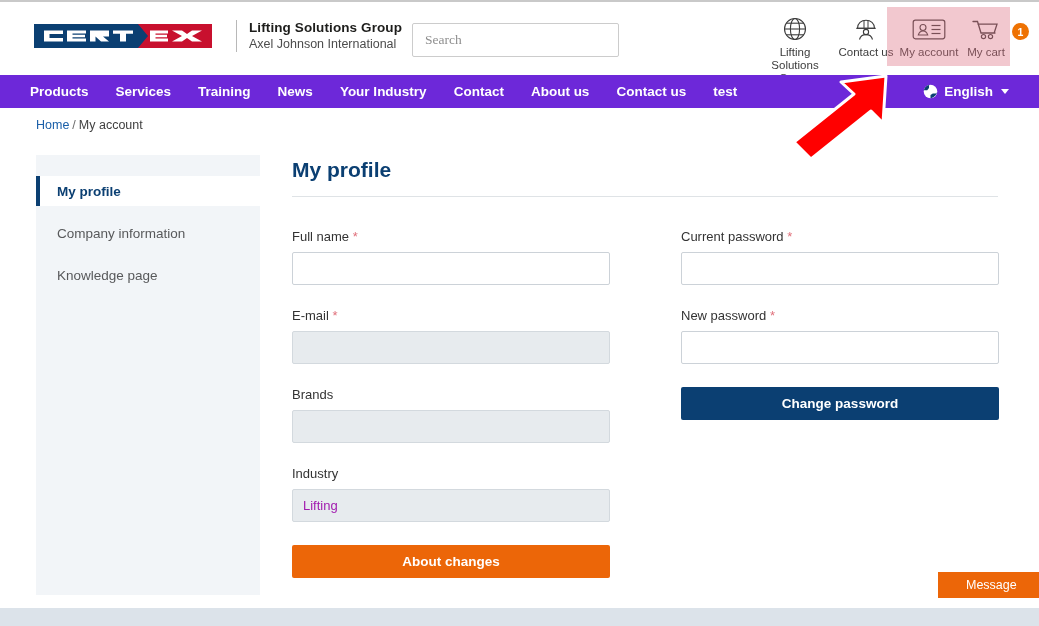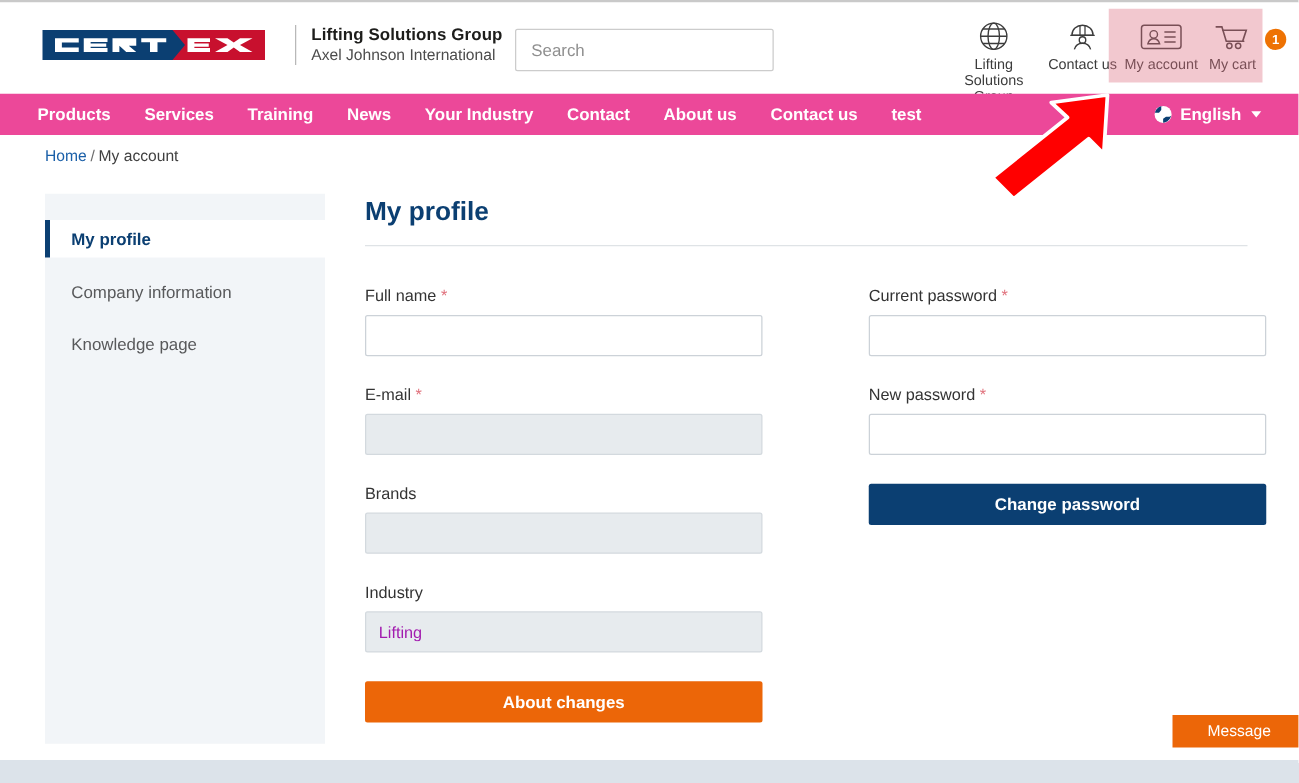--- a/index.html
+++ b/index.html
@@ -46,21 +46,21 @@
   }
   .logo-text .l2 {
     font-size: 12.5px; color: #4c4c4c; white-space: nowrap;
   }
 
   .search-box {
     position: absolute; left: 412px; top: 21px;
     width: 207px; height: 34px;
     border: 1px solid #cccccc; border-radius: 2px;
     background: #fff;
-    font-family: Liberation Sans, sans-serif;
+    font-family: Liberation Serif, serif;
     font-size: 13.5px; color: #333;
     padding: 0 12px;
     outline: none;
   }
   .search-box::placeholder { color: #8f8f8f; }
 
   
   .util {
     position: absolute; top: 10px;
     width: 72px;
@@ -90,21 +90,21 @@
     position: absolute; left: 887px; top: 5px;
     width: 123px; height: 59px;
     background: rgba(220, 110, 130, .38);
     pointer-events: none;
   }
 
   
   .navbar {
     position: absolute; top: 75px; left: 0;
     width: 1039px; height: 33px;
-    background: #ec4899;
+    background: #6d28d9;
   }
   .nav-items {
     position: absolute; left: 30px; top: 0;
     height: 33px; display: flex; align-items: center;
   }
   .nav-item {
     color: #ffffff; font-size: 13.5px; font-weight: bold;
     margin-right: 27px; white-space: nowrap; cursor: pointer;
   }
   .nav-item:last-child { margin-right: 0; }
@@ -156,21 +156,21 @@
   
   .content { position: absolute; left: 292px; top: 158px; width: 706px; }
   .page-title {
     font-size: 21px; font-weight: bold; color: #0b3f72;
     margin: 0; padding-bottom: 14px;
   }
   .title-rule { height: 1px; background: #dfe3e6; width: 706px; }
 
   .cols { position: relative; margin-top: 32px; }
   .col-left  { position: absolute; left: 0px;   top: 0; width: 318px; }
-  .col-right { position: absolute; left: 389px; top: 0; width: 318px; margin-left: 14px; }
+  .col-right { position: absolute; left: 389px; top: 0; width: 318px; }
 
   .field { margin-bottom: 23px; }
   .field label {
     display: block;
     font-size: 13px; color: #333333;
     margin-bottom: 8px;
   }
   .req { color: #e0707b; }
   .inp {
     display: block; width: 318px; height: 33px;

